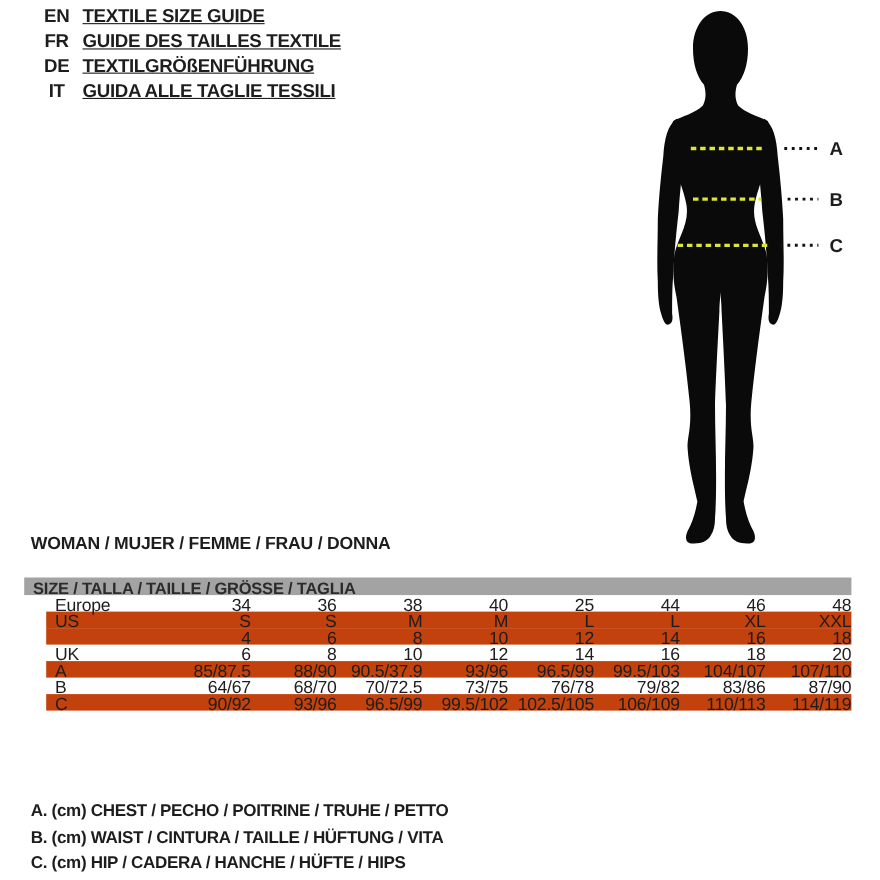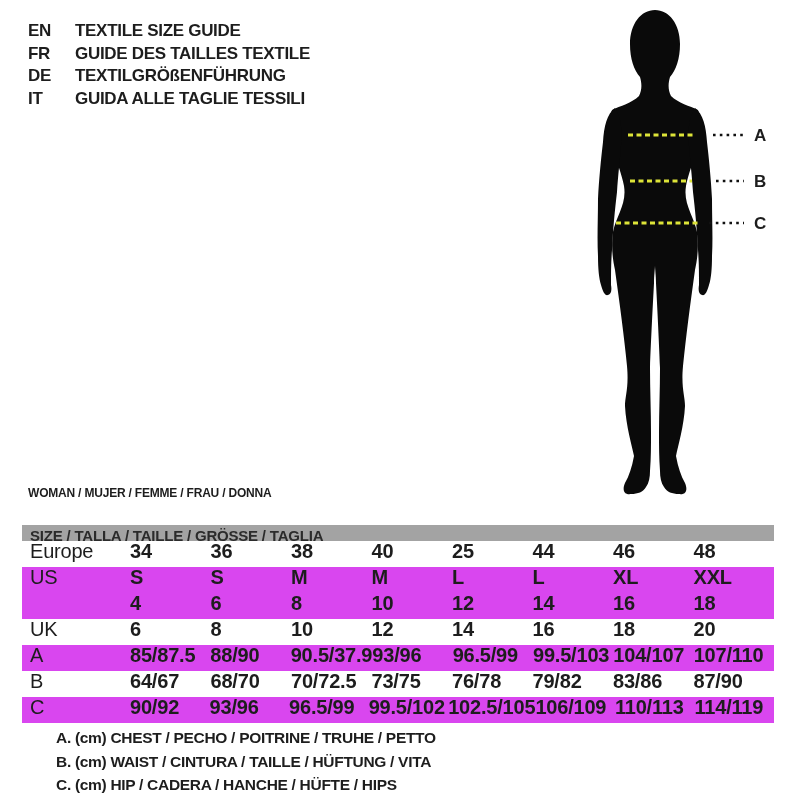--- a/index.html
+++ b/index.html
@@ -1,36 +1,36 @@
 <!DOCTYPE html>
 <html><head>
 <meta charset="utf-8">
 <style>
   html,body{margin:0;padding:0;background:#ffffff;width:800px;height:800px;overflow:hidden;
     font-family:"Liberation Sans","DejaVu Sans",sans-serif;color:#1d1d1d;}
   .abs{position:absolute;}
   
-  #langList{left:28px;top:20px;}
+  #langList{left:28px;top:4px;text-align:center;}
   .lang-row{display:flex;line-height:22.5px;font-size:17px;font-weight:700;letter-spacing:-0.3px;}
   .lang-code{width:47px;}
-  .lang-title{white-space:nowrap;}
+  .lang-title{white-space:nowrap;text-decoration:underline;}
   
   #figureWrap{left:570px;top:4px;width:210px;height:492px;}
   
-  #sectionTitle{left:28px;top:486px;font-size:12px;font-weight:700;letter-spacing:-0.2px;}
+  #sectionTitle{left:28px;top:486px;font-size:16px;font-weight:700;letter-spacing:-0.2px;}
   
   #sizeTable{left:22px;top:525px;width:752px;}
   #tableHeader{height:16px;line-height:21px;background:#a3a3a3;color:#2b2b2b;
     font-size:15px;font-weight:700;letter-spacing:-0.2px;padding-left:8px;box-sizing:border-box;}
-  .t-row{display:flex;height:26px;line-height:20px;font-size:20px;letter-spacing:-0.2px;}
-  .t-row.shaded{background:#d946ef;}
+  .t-row{display:flex;height:15px;line-height:20px;font-size:16px;letter-spacing:-0.2px;margin-left:20px;}
+  .t-row.shaded{background:#c2410c;}
   .t-label{width:108px;padding-left:8px;box-sizing:border-box;text-align:left;}
-  .t-cell{flex:1;text-align:left;font-weight:bold;}
-  
-  #legendList{left:28px;top:726px;margin-left:28px;}
+  .t-cell{flex:1;text-align:right;}
+  
+  #legendList{left:28px;top:726px;}
   .legend-row{line-height:23.5px;font-size:15.5px;font-weight:700;letter-spacing:-0.3px;white-space:nowrap;}
   svg text{font-family:"Liberation Sans","DejaVu Sans",sans-serif;}
 </style>
 </head>
 <body>
 
 <div id="langList" class="abs">
     <div class="lang-row">
       <div class="lang-code">EN</div>
       <div class="lang-title">TEXTILE SIZE GUIDE</div>

